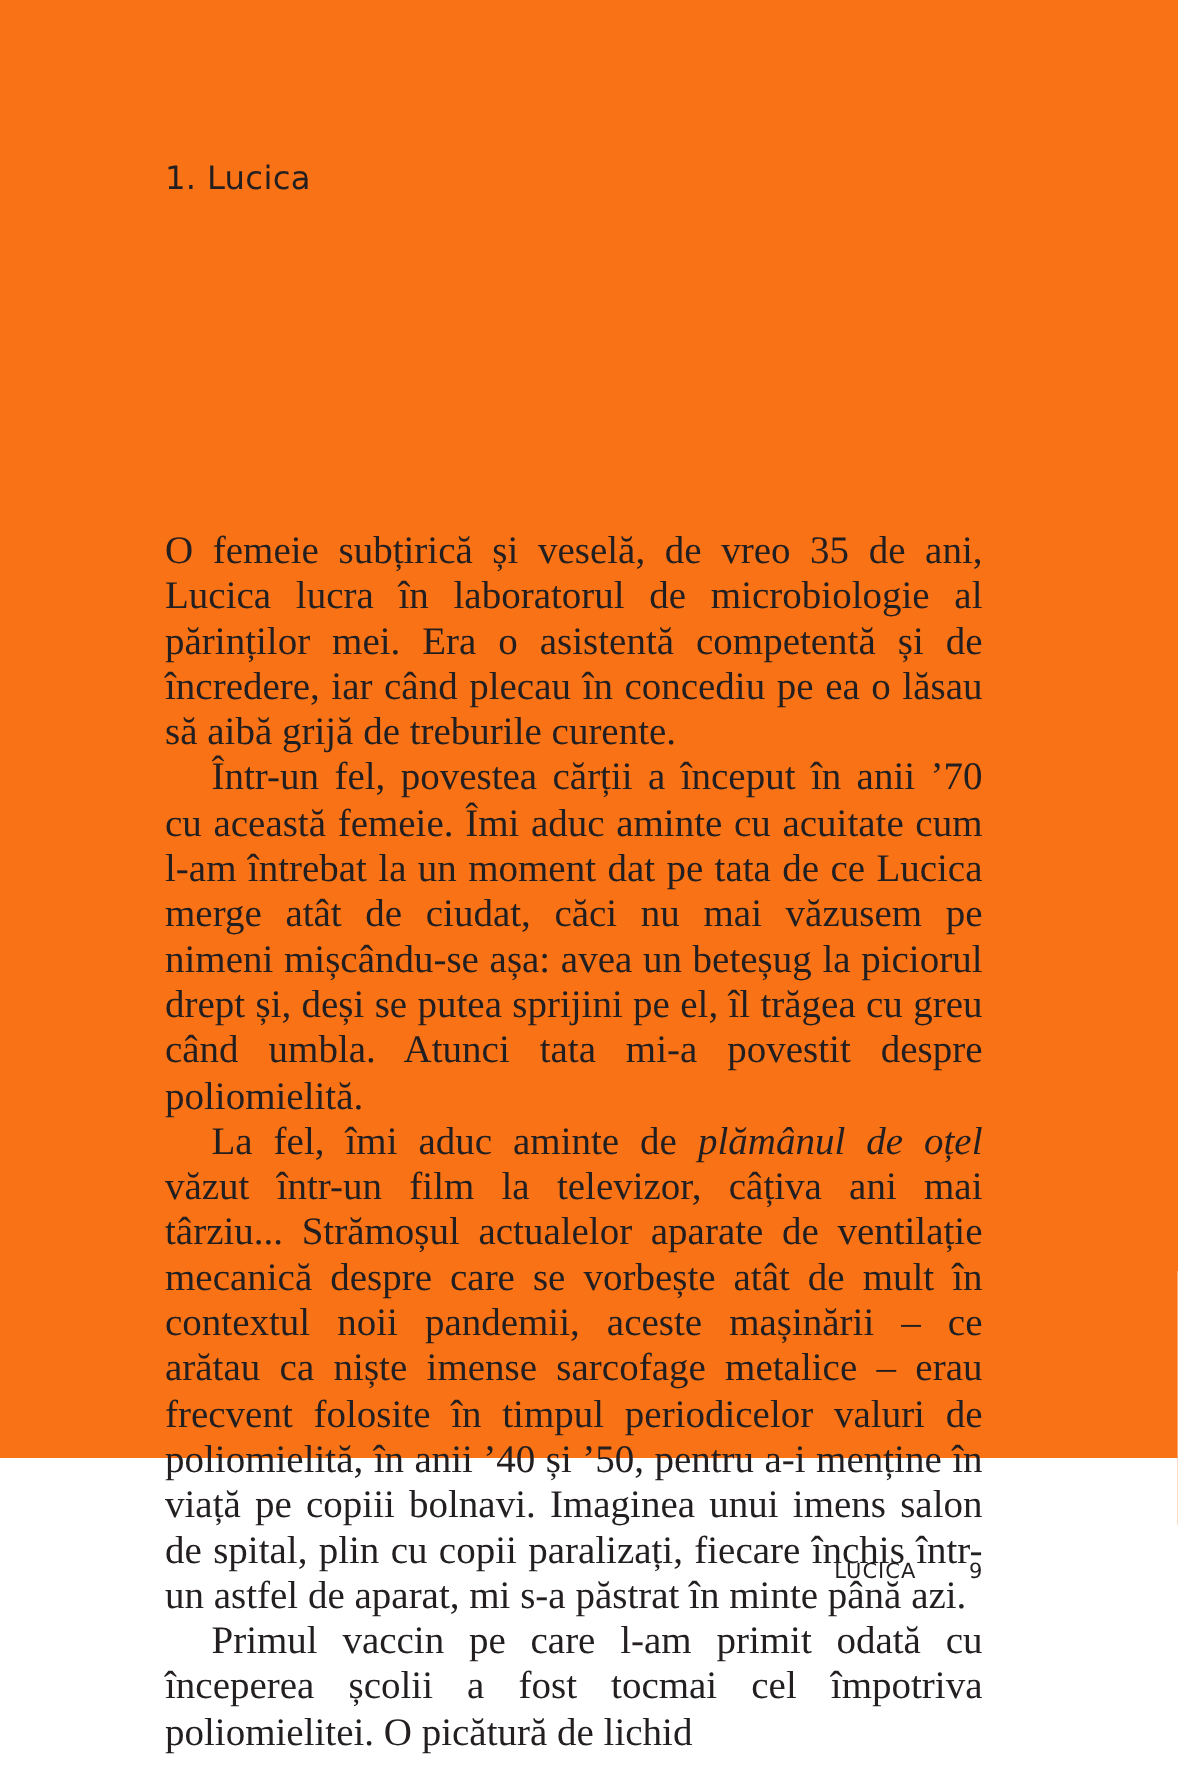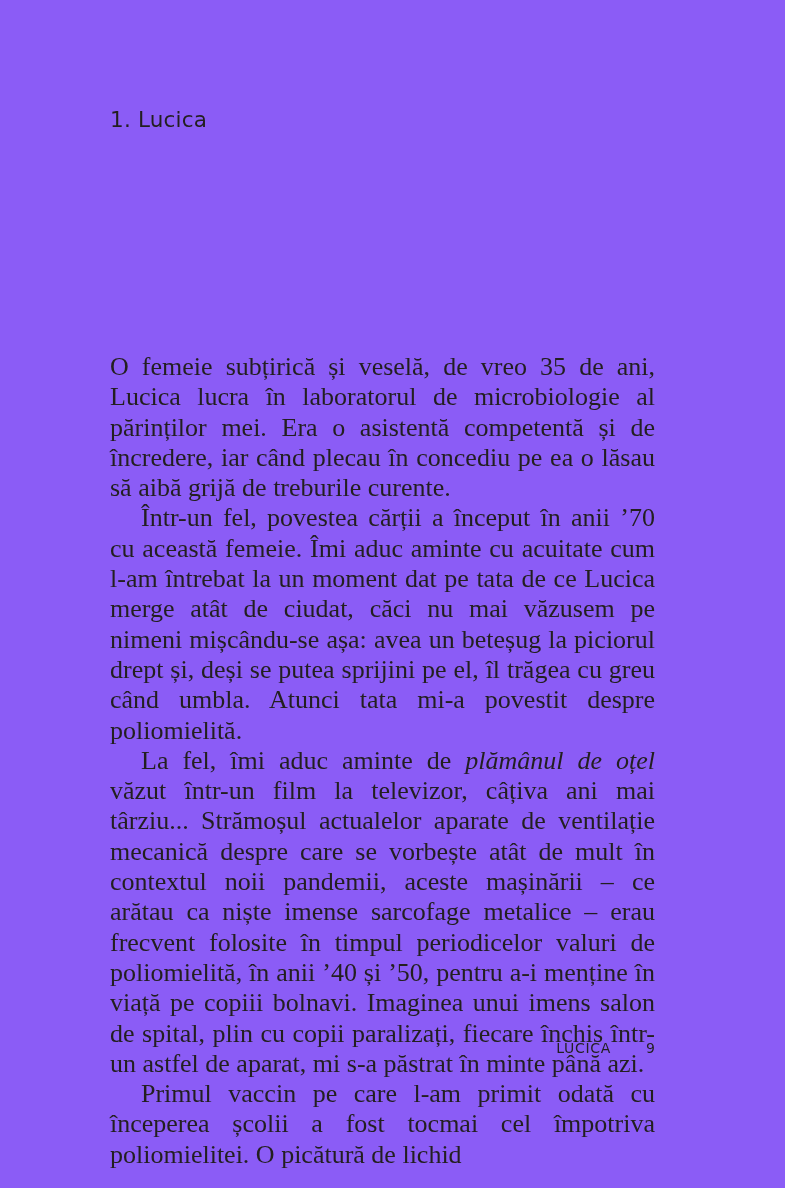--- a/index.html
+++ b/index.html
@@ -13,22 +13,22 @@
     position: relative;
     font-family: "Liberation Serif", serif;
     color: #231f20;
     overflow: hidden;
   }
   .page {
     position: absolute;
     left: 0;
     top: 0;
     width: 785px;
-    height: 1188px;
-    background: #8b5cf6;
+    height: 972px;
+    background: #f97316;
   }
   .chapter-title {
     position: absolute;
     left: 110px;
     top: 93px;
     font-family: "DejaVu Sans", sans-serif;
     font-size: 21.5px;
     font-weight: 400;
     letter-spacing: 0.2px;
     color: #231f20;

